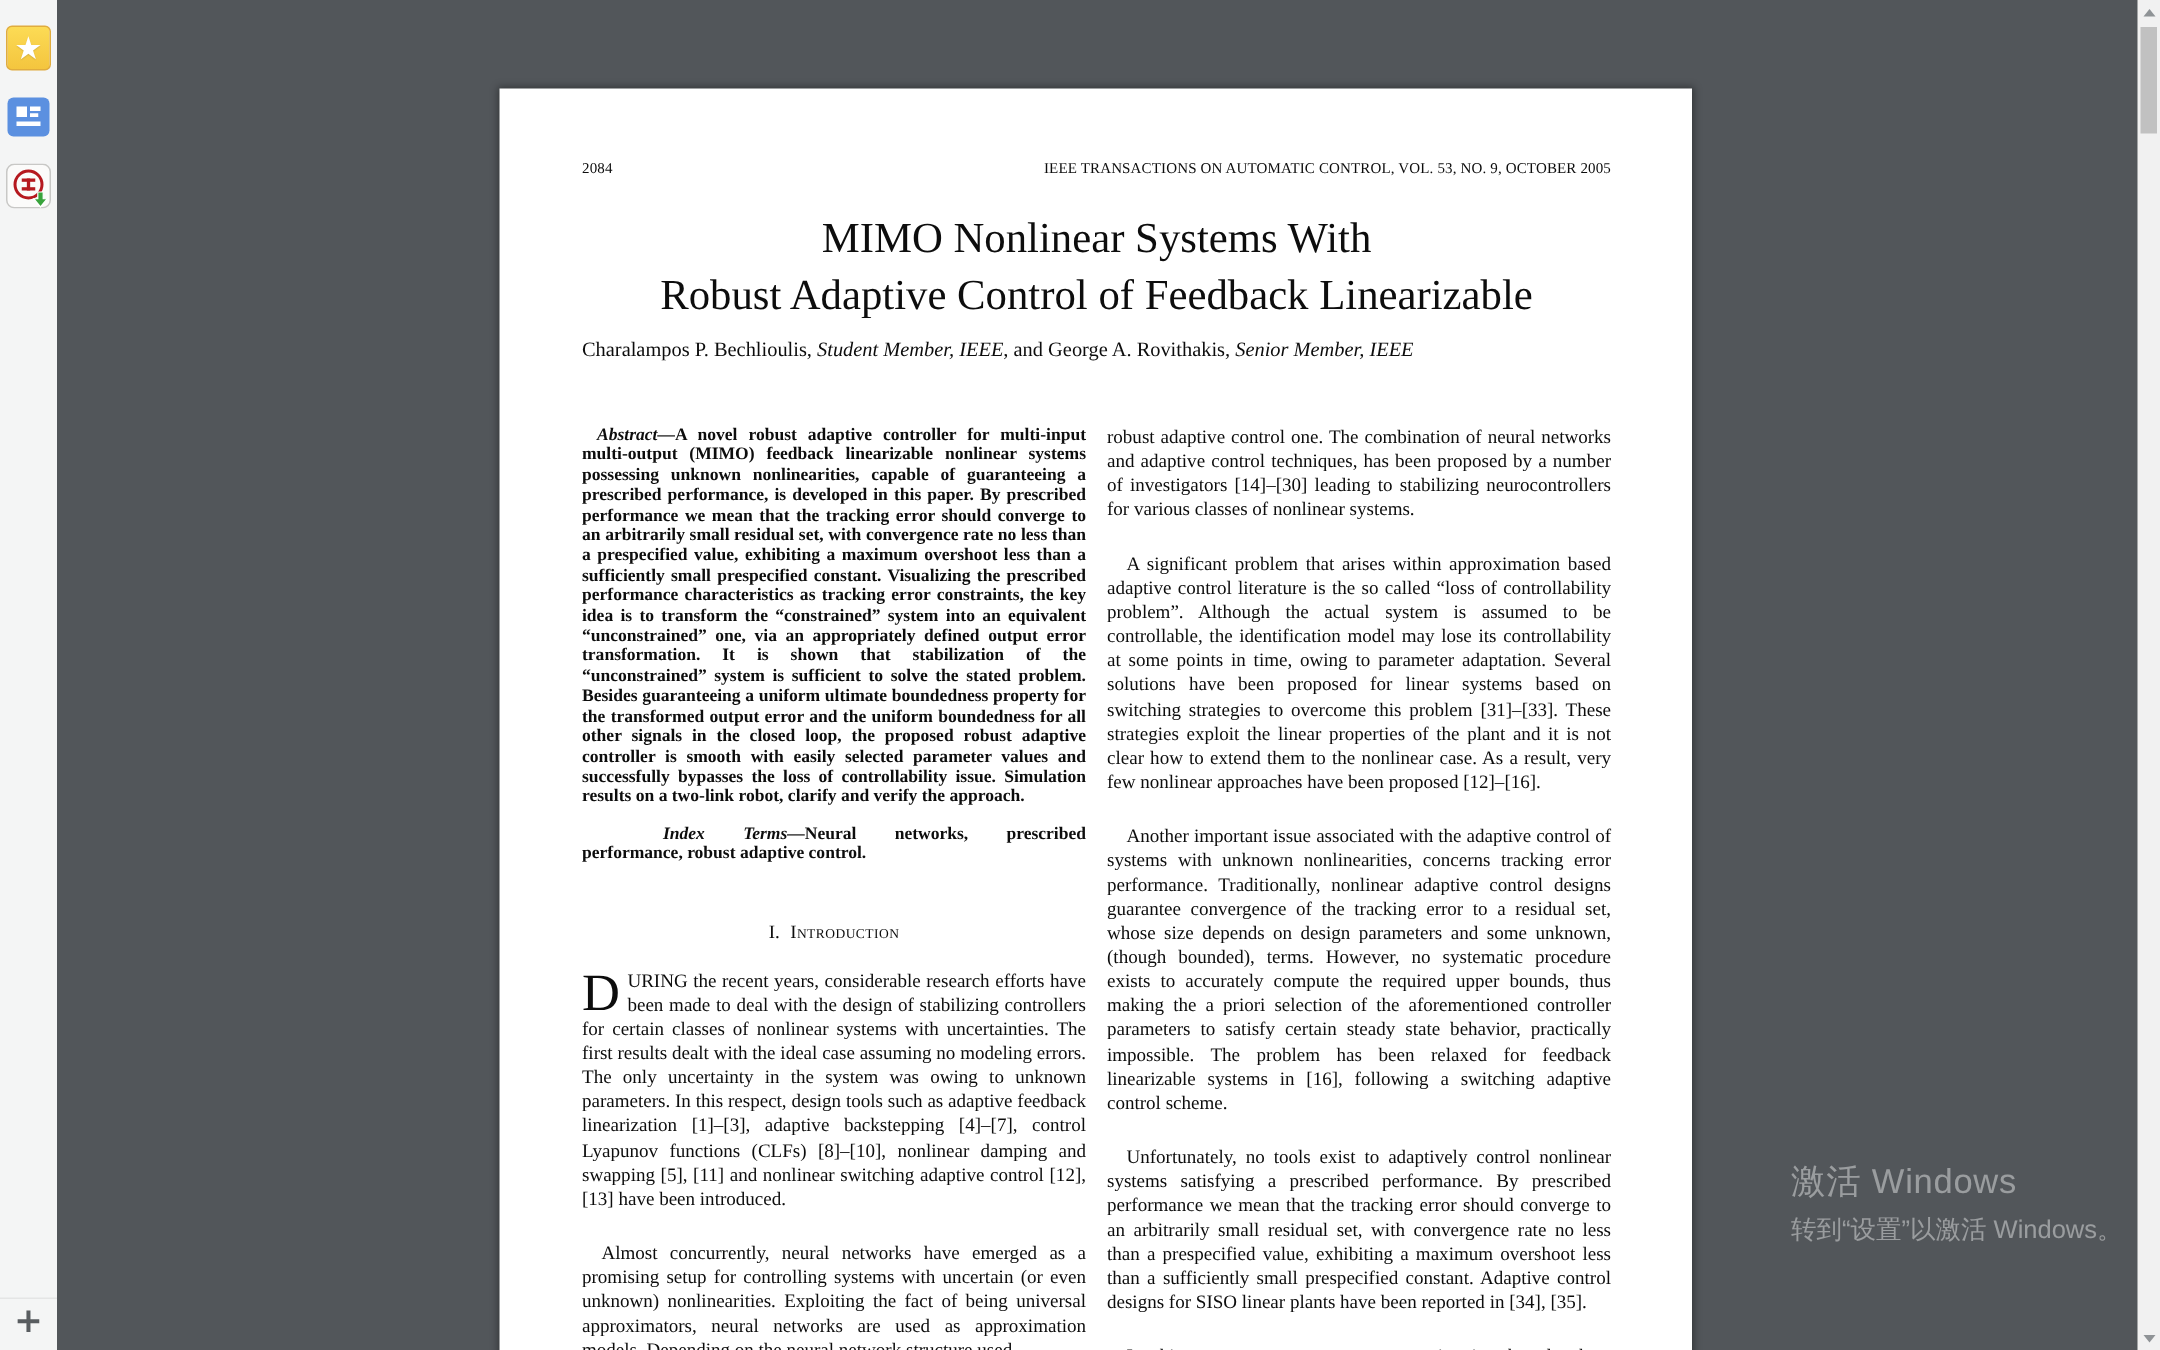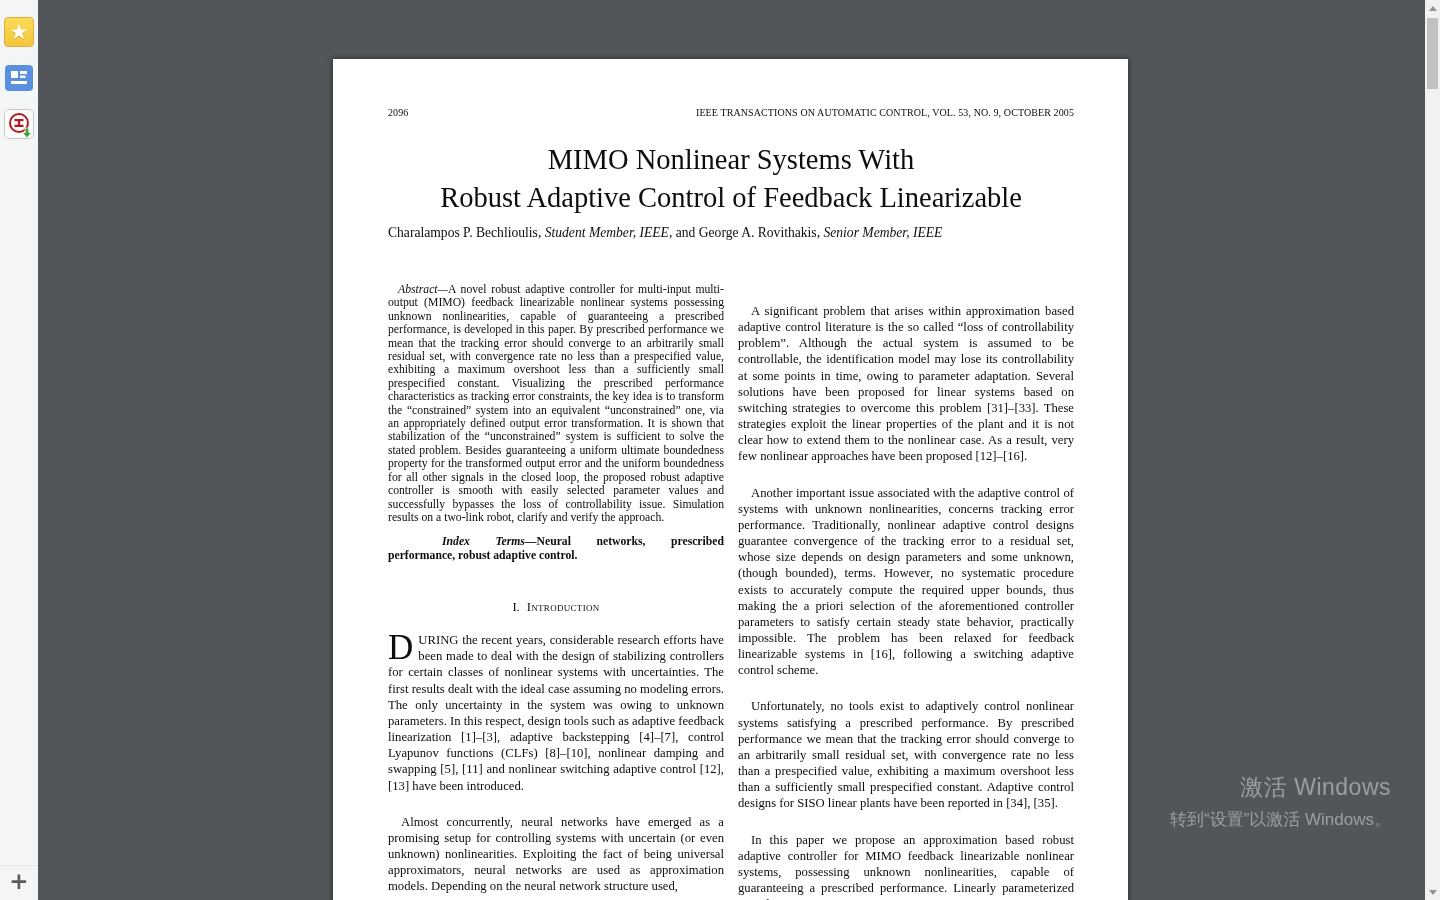--- a/index.html
+++ b/index.html
@@ -22,40 +22,40 @@
   .scrollbar { position:absolute; right:0; top:0; width:15px; height:900px; background:#f1f1f1; z-index:6; }
   .scroll-btn { position:absolute; left:0; width:15px; height:16px; cursor:pointer; }
   .scroll-btn.up { top:0; } .scroll-btn.down { bottom:0; }
   .tri-up { width:0; height:0; border-left:4px solid transparent; border-right:4px solid transparent;
             border-bottom:5px solid #8f9396; margin:6px auto 0; }
   .tri-down { width:0; height:0; border-left:4px solid transparent; border-right:4px solid transparent;
               border-top:5px solid #8f9396; margin:6px auto 0; }
   .scroll-thumb { position:absolute; left:2px; top:18px; width:11px; height:71px; background:#c1c1c1; cursor:pointer; }
 
   
-  .watermark { position:absolute; left:1170px; top:772px; color:rgba(255,255,255,0.42);
-               font-family:"Liberation Sans", sans-serif; z-index:4;text-align:right; }
+  .watermark { position:absolute; left:1194px; top:772px; color:rgba(255,255,255,0.42);
+               font-family:"Liberation Sans", sans-serif; z-index:4; }
   .wm-title { font-size:23px; letter-spacing:0.5px; }
   .wm-sub { font-size:17px; margin-top:5px; }
 
   
   .page { position:absolute; left:333px; top:59px; width:795px; height:1080px; background:#ffffff;
           box-shadow:0 0 5px 1px rgba(0,0,0,0.38); z-index:2; color:#0d0d0d; }
   .page-inner { padding:48px 54px 0 55px; }
 
   .run-head { display:flex; justify-content:space-between; font-size:10px; letter-spacing:0.1px; }
 
   .title { margin-top:23px; text-align:center; font-size:28.5px; line-height:37.5px; }
   .authors { margin-top:9px; text-align:left; font-size:13.6px; }
   .authors .it { font-style:italic; }
 
   .cols { margin-top:42px; display:flex; gap:14px; }
   .col { width:336px; }
 
-  .abstract { font-weight:normal; font-size:11.7px; line-height:13.4px; text-align:justify; text-indent:10px; }
+  .abstract { font-weight:bold; font-size:11.7px; line-height:13.4px; text-align:justify; text-indent:10px; }
   .abstract .lead { font-style:italic; }
   .index-terms { margin-top:11px; font-weight:bold; font-size:11.7px; line-height:13.4px; text-align:justify; text-indent:10px; }
   .index-terms .lead { font-style:italic;margin-left:44px; }
 
   .section-heading { margin-top:38px; text-align:center; font-size:12.6px; }
   .section-heading .sc { font-variant:small-caps; margin-left:7px; letter-spacing:0.3px; }
 
   .body-p { font-size:12.7px; line-height:16.15px; text-align:justify; }
   .indent { text-indent:13px;margin-top:20px; }
   .p-first { margin-top:17px; }
@@ -89,21 +89,21 @@
   </div>
 
   <div class="side-divider"></div>
   <div class="plus-btn">+</div>
 </div>
 
 <div class="page">
   <div class="page-inner">
 
     <div class="run-head">
-      <span>2096</span>
+      <span>2084</span>
       <span>IEEE TRANSACTIONS ON AUTOMATIC CONTROL, VOL. 53, NO. 9, OCTOBER 2005</span>
     </div>
 
     <div class="title">
       <div>MIMO Nonlinear Systems With</div>
       <div>Robust Adaptive Control of Feedback Linearizable</div>
     </div>
 
     <div class="authors">
       <span>Charalampos P. Bechlioulis, </span><span class="it">Student Member, IEEE</span><span>, and </span><span>George A. Rovithakis, </span><span class="it">Senior Member, IEEE</span>
@@ -125,20 +125,23 @@
 
         <p class="body-p p-first">
           <span class="dropcap">D</span><span>URING the recent years, considerable research efforts have been made to deal with the design of stabilizing controllers for certain classes of nonlinear systems with uncertainties. The first results dealt with the ideal case assuming no modeling errors. The only uncertainty in the system was owing to unknown parameters. In this respect, design tools such as adaptive feedback linearization [1]–[3], adaptive backstepping [4]–[7], control Lyapunov functions (CLFs) [8]–[10], nonlinear damping and swapping [5], [11] and nonlinear switching adaptive control [12], [13] have been introduced.</span>
         </p>
         <p class="body-p indent">
           <span>Almost concurrently, neural networks have emerged as a promising setup for controlling systems with uncertain (or even unknown) nonlinearities. Exploiting the fact of being universal approximators, neural networks are used as approximation models. Depending on the neural network structure used,</span>
         </p>
       </div>
 
       <div class="col">
+        <p class="body-p">
+          <span>robust adaptive control one. The combination of neural networks and adaptive control techniques, has been proposed by a number of investigators [14]–[30] leading to stabilizing neurocontrollers for various classes of nonlinear systems.</span>
+        </p>
         <p class="body-p indent">
           <span>A significant problem that arises within approximation based adaptive control literature is the so called “loss of controllability problem”. Although the actual system is assumed to be controllable, the identification model may lose its controllability at some points in time, owing to parameter adaptation. Several solutions have been proposed for linear systems based on switching strategies to overcome this problem [31]–[33]. These strategies exploit the linear properties of the plant and it is not clear how to extend them to the nonlinear case. As a result, very few nonlinear approaches have been proposed [12]–[16].</span>
         </p>
         <p class="body-p indent">
           <span>Another important issue associated with the adaptive control of systems with unknown nonlinearities, concerns tracking error performance. Traditionally, nonlinear adaptive control designs guarantee convergence of the tracking error to a residual set, whose size depends on design parameters and some unknown, (though bounded), terms. However, no systematic procedure exists to accurately compute the required upper bounds, thus making the a priori selection of the aforementioned controller parameters to satisfy certain steady state behavior, practically impossible. The problem has been relaxed for feedback linearizable systems in [16], following a switching adaptive control scheme.</span>
         </p>
         <p class="body-p indent">
           <span>Unfortunately, no tools exist to adaptively control nonlinear systems satisfying a prescribed performance. By prescribed performance we mean that the tracking error should converge to an arbitrarily small residual set, with convergence rate no less than a prespecified value, exhibiting a maximum overshoot less than a sufficiently small prespecified constant. Adaptive control designs for SISO linear plants have been reported in [34], [35].</span>
         </p>
         <p class="body-p indent">

